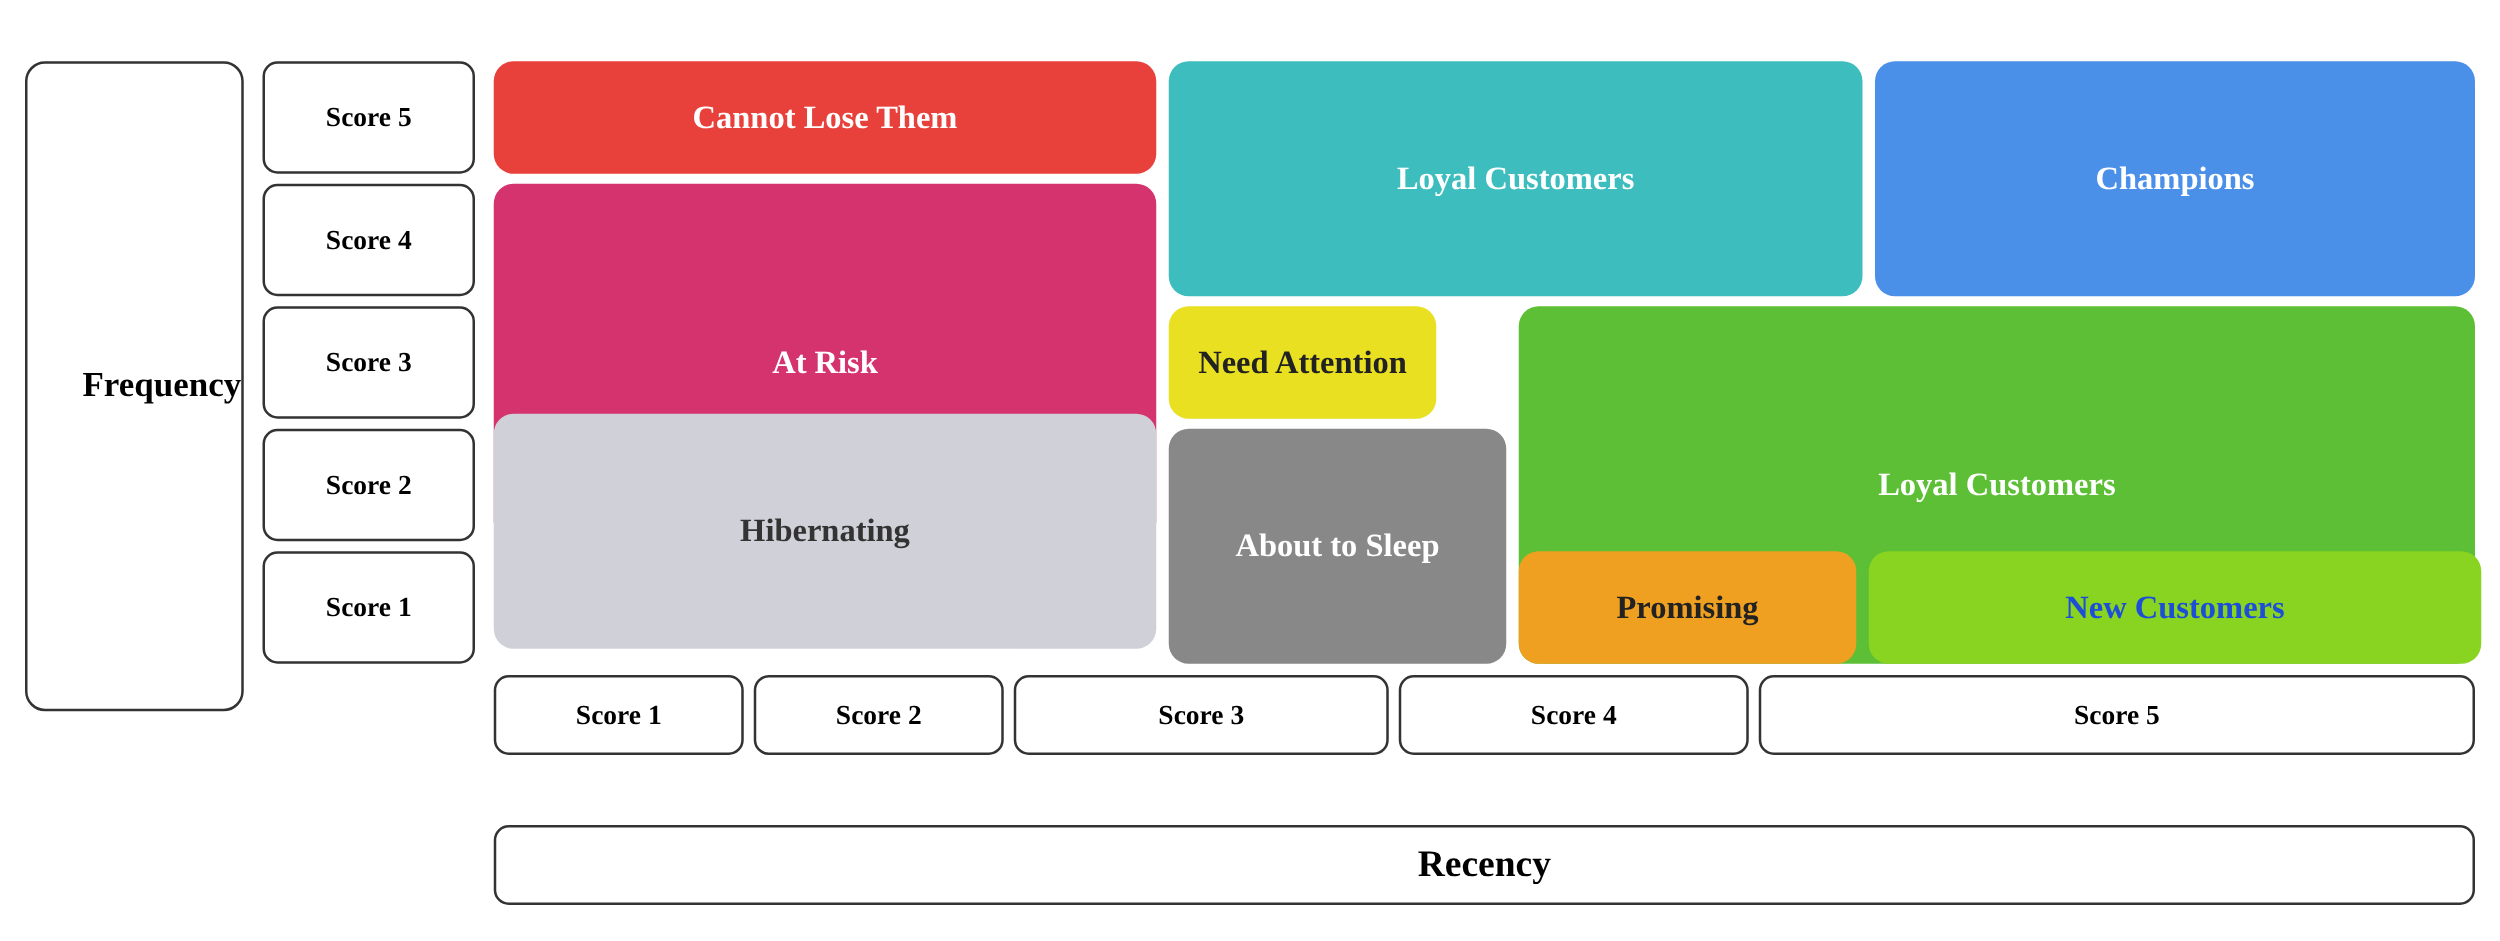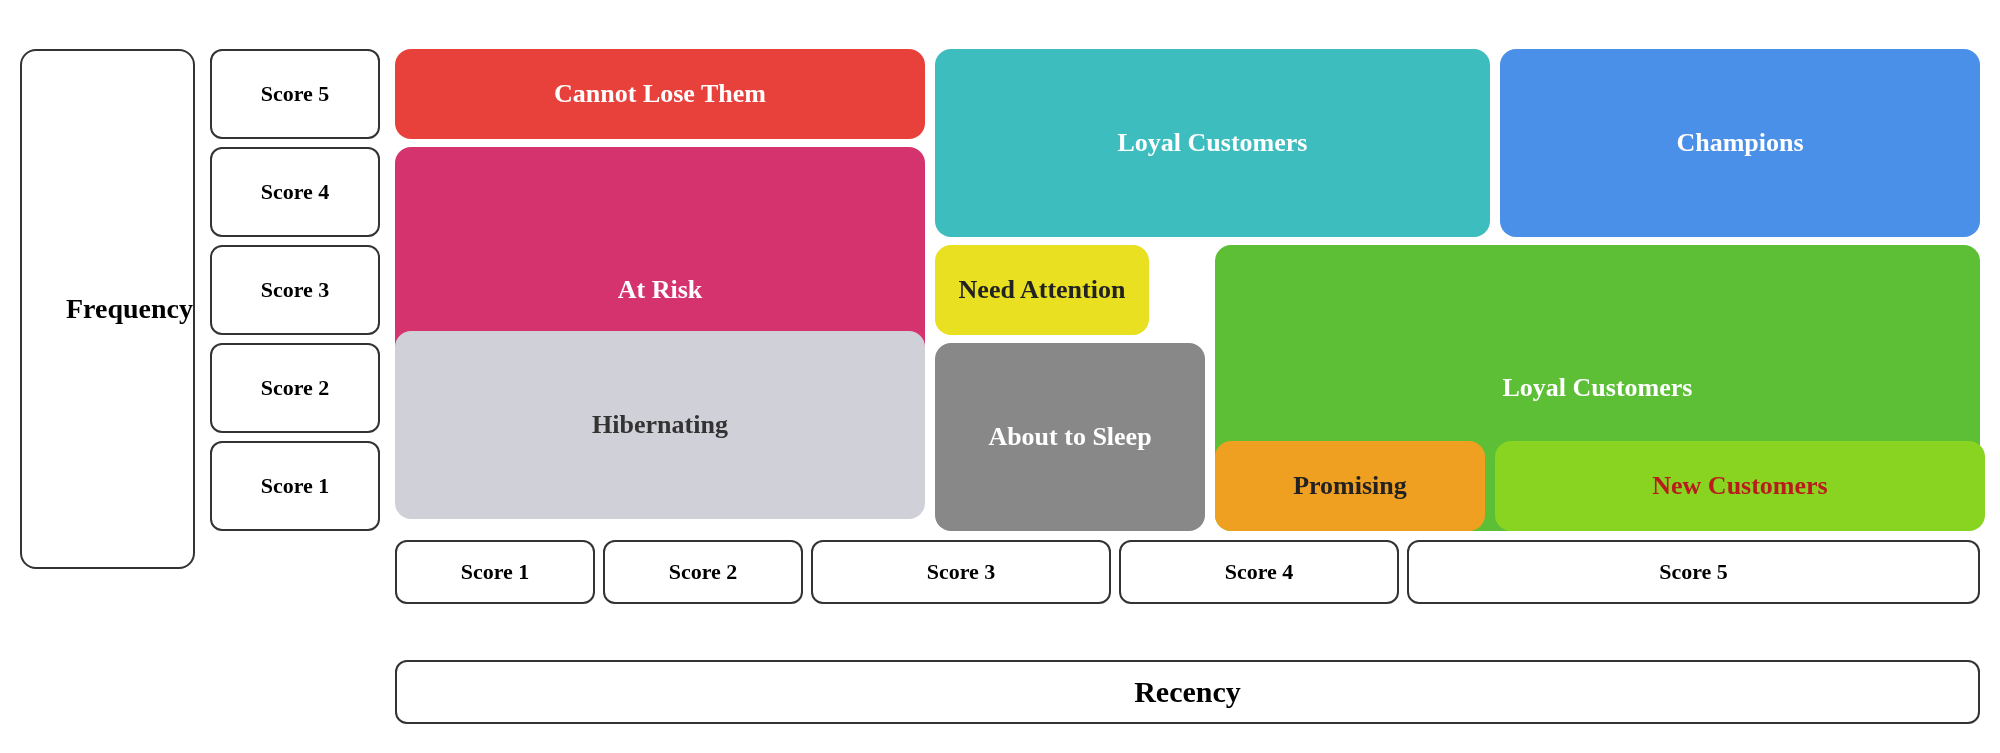--- a/index.html
+++ b/index.html
@@ -148,21 +148,21 @@
   </div>
 
   <div class="seg" style="left:915px; top:324px; width:270px; height:188px; background:#888888; color:#fff;">
     <span>About to Sleep</span>
   </div>
 
   <div class="seg" style="left:1195px; top:422px; width:270px; height:90px; background:#f0a020; color:#222;">
     <span>Promising</span>
   </div>
 
-  <div class="seg" style="left:1475px; top:422px; width:490px; height:90px; background:#88d420; color:#b91c1c;">
+  <div class="seg" style="left:1475px; top:422px; width:490px; height:90px; background:#88d420; color:#1d4ed8;">
     <span>New Customers</span>
   </div>
 
   <div class="score-h" style="left:375px; width:200px; height:64px;">
     <span>Score 1</span>
   </div>
   <div class="score-h" style="left:583px; width:200px; height:64px;">
     <span>Score 2</span>
   </div>
   <div class="score-h" style="left:791px; width:300px; height:64px;">

